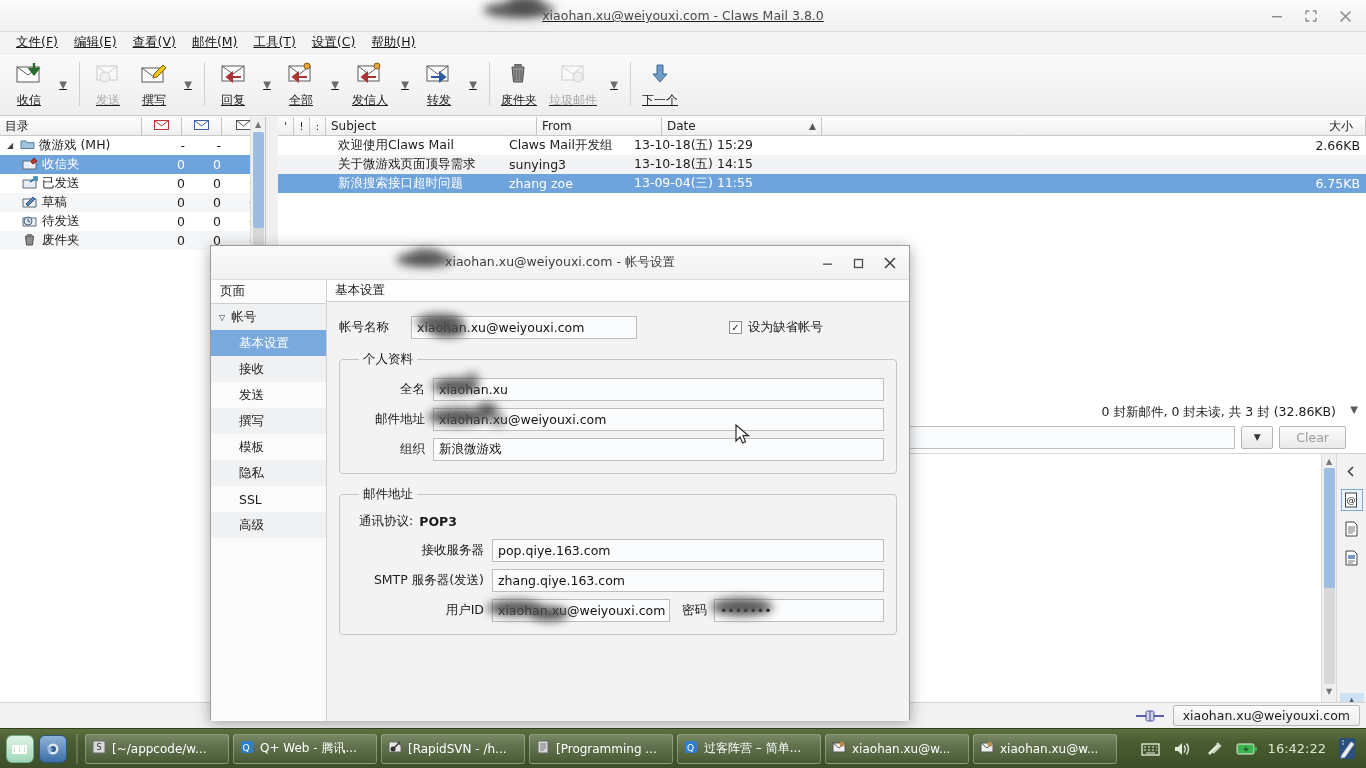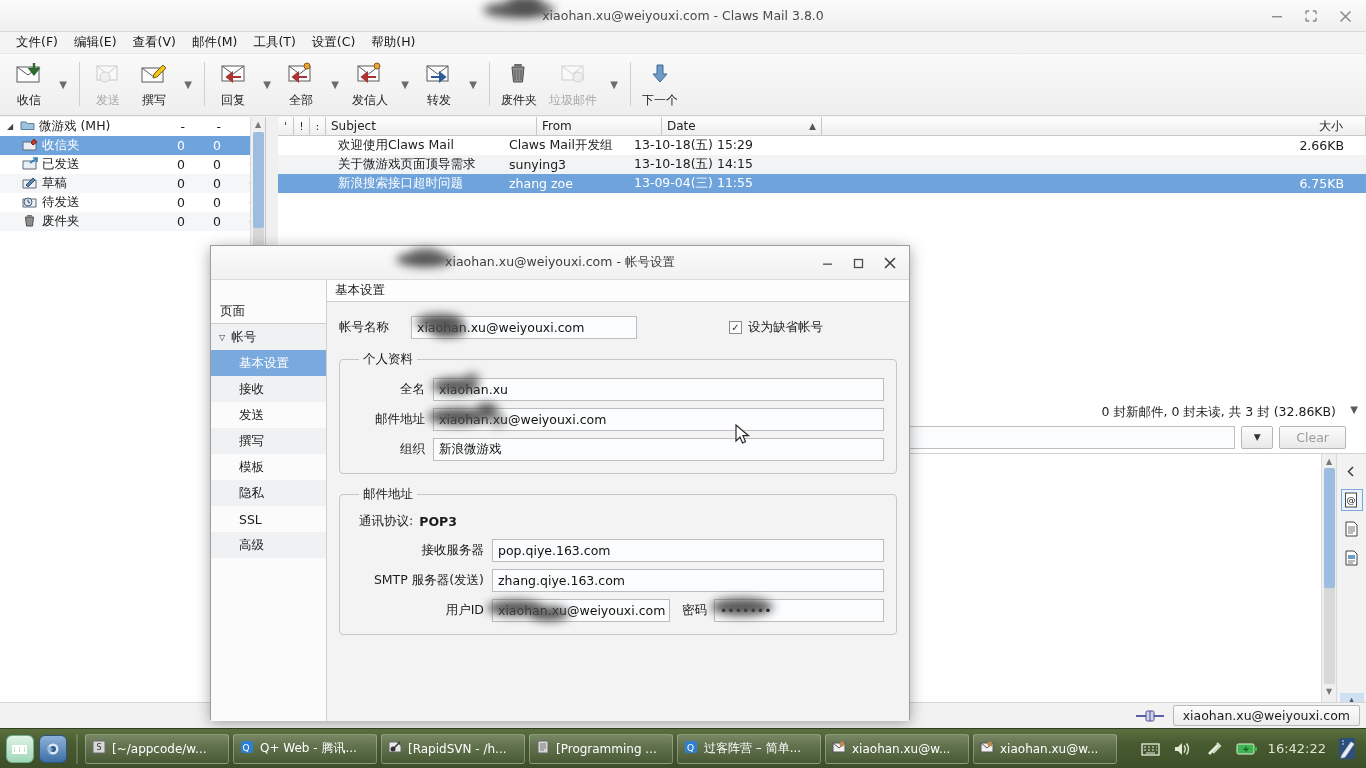--- a/index.html
+++ b/index.html
@@ -5,21 +5,21 @@
   * { box-sizing: border-box; margin:0; padding:0; }
   html,body{
     width:1366px; height:768px; overflow:hidden;
     font-family:"DejaVu Sans","Liberation Sans",sans-serif;
     font-size:12px; color:#1c1c1c;
     background:#ffffff;
   }
   #root{position:relative;width:1366px;height:768px;}
 
   
-  #main-window{position:absolute;left:0;top:0;width:1366px;height:728px;background:#f4f4f4;}
+  #main-window{position:absolute;left:0;top:0;width:1366px;height:728px;background:#f4f4f4;text-decoration:underline;}
 
   .titlebar{
     position:relative;height:32px;
     background:linear-gradient(#fbfbfb,#f0f0f0);
     border-bottom:1px solid #d8d8d8;
     display:flex;align-items:center;justify-content:center;
   }
   .titlebar .title{font-size:12.5px;color:#4a4a4a;}
   .win-btns{position:absolute;right:6px;top:0;height:32px;display:flex;align-items:center;gap:4px;}
   .win-btn{width:30px;height:30px;display:flex;align-items:center;justify-content:center;color:#888;}
@@ -62,21 +62,21 @@
   .twisty{width:12px;display:inline-block;text-align:center;font-size:8px;color:#444;}
 
   
   .mrow{display:flex;height:19px;align-items:center;font-size:12.5px;}
   .mrow:nth-child(odd){background:#ffffff;}
   .mrow:nth-child(even){background:#f1f3f5;}
   .mrow.sel{background:#6fa3dc;color:#fff;}
   .c-sub{width:227px;padding-left:60px;white-space:nowrap;overflow:hidden;}
   .c-from{width:125px;white-space:nowrap;overflow:hidden;padding-left:4px;}
   .c-date{width:160px;white-space:nowrap;padding-left:4px;}
-  .c-size{flex:1;text-align:right;padding-right:22px;}
+  .c-size{flex:1;text-align:right;padding-right:6px;}
 
   
   .vscroll{position:absolute;right:0;top:0;width:15px;height:100%;background:#f0f0f0;border-left:1px solid #dcdcdc;}
   .vscroll .arrow{height:15px;display:flex;align-items:center;justify-content:center;color:#777;font-size:8px;}
   .vscroll .thumb{position:absolute;left:2px;width:11px;background:#9dbde0;border-radius:2px;}
   .vscroll .track{position:absolute;left:2px;width:11px;background:#d8d8d8;border-radius:2px;}
 
   
   .summary{position:absolute;right:30px;top:287px;font-size:12.5px;color:#1d1d1d;}
   .sum-caret{position:absolute;right:8px;top:287px;color:#5a5a5a;font-size:10px;}
@@ -101,21 +101,21 @@
   
   #dialog{position:absolute;left:210px;top:245px;width:700px;height:475px;
           background:#f3f3f3;border:1px solid #9d9d9d;box-shadow:0 3px 14px rgba(0,0,0,.35);}
   .dlg-title{height:34px;background:linear-gradient(#fbfbfb,#f1f1f1);border-bottom:1px solid #dcdcdc;
              display:flex;align-items:center;justify-content:center;position:relative;}
   .dlg-title .t{font-size:12.5px;color:#3e3e3e;}
   .dlg-btns{position:absolute;right:4px;top:0;height:34px;display:flex;align-items:center;}
   .dlg-btn{width:31px;height:31px;display:flex;align-items:center;justify-content:center;color:#4e4e4e;}
   .dlg-body{display:flex;height:441px;}
   .dlg-side{width:116px;background:#fbfbfb;border-right:1px solid #cfcfcf;}
-  .side-hdr{height:24px;border-bottom:1px solid #cfcfcf;display:flex;align-items:center;padding-left:9px;font-size:12.5px;background:#fbfbfb;margin-top:20px;}
+  .side-hdr{height:24px;border-bottom:1px solid #cfcfcf;display:flex;align-items:center;padding-left:9px;font-size:12.5px;background:#fbfbfb;}
   .side-row{height:26px;display:flex;align-items:center;font-size:12.5px;padding-left:8px;}
   .side-row:nth-child(even){background:#eff1f3;}
   .side-row:nth-child(odd){background:#fbfbfb;}
   .side-row.child{padding-left:28px;}
   .side-row.sel{background:#7aaadd;color:#ffffff;}
   .side-twisty{font-size:8px;margin-right:6px;color:#333;}
 
   .dlg-main{flex:1;position:relative;background:#f3f3f3;}
   .tabstrip{height:22px;background:#fdfdfd;border-bottom:1px solid #cfcfcf;display:flex;align-items:center;padding-left:8px;font-size:12.5px;}
   .form{padding:14px 12px 0 12px;}
@@ -312,20 +312,49 @@
             <path d="M11 4h6v9h4l-7 8-7-8h4z" fill="#6f9bc6" stroke="#3b6894"></path>
           </svg>
         </div>
         <div class="lb">下一个</div>
       </div>
     </div>
 
     <div class="panes">
 
       <div class="folder-pane">
+        <div class="colhdr">
+          <div class="colcell" style="width:142px">
+            <span>目录</span>
+          </div>
+          <div class="colcell" style="width:40px;justify-content:center">
+            <span>
+              <svg width="15" height="10" viewBox="0 0 15 10">
+                  <rect x="0.5" y="0.5" width="14" height="9" fill="#fff" stroke="#b33"></rect>
+                  <path d="M0.5 0.5L7.5 6 14.5 0.5" fill="none" stroke="#b33"></path>
+                </svg>
+            </span>
+          </div>
+          <div class="colcell" style="width:40px;justify-content:center">
+            <span>
+              <svg width="15" height="10" viewBox="0 0 15 10">
+                  <rect x="0.5" y="0.5" width="14" height="9" fill="#fff" stroke="#3a5fa8"></rect>
+                  <path d="M0.5 0.5L7.5 6 14.5 0.5" fill="none" stroke="#3a5fa8"></path>
+                </svg>
+            </span>
+          </div>
+          <div class="colcell flexy" style="justify-content:center">
+            <span>
+              <svg width="15" height="10" viewBox="0 0 15 10">
+                  <rect x="0.5" y="0.5" width="14" height="9" fill="#fff" stroke="#555"></rect>
+                  <path d="M0.5 0.5L7.5 6 14.5 0.5" fill="none" stroke="#555"></path>
+                </svg>
+            </span>
+          </div>
+        </div>
 
         <div class="ftree">
           <div class="frow">
             <div class="fname">
               <span class="twisty">◢</span>
               <span>
                 <svg width="15" height="12" viewBox="0 0 15 12">
                     <path d="M1 3h5l1.4 1.6H14V10.5H1z" fill="#9fc2dd" stroke="#5b7f9c"></path>
                   </svg>
               </span>
@@ -438,21 +467,21 @@
           <div class="colcell" style="width:211px">
               <span>Subject</span>
             </div>
           <div class="colcell" style="width:125px">
               <span>From</span>
             </div>
           <div class="colcell" style="width:160px;justify-content:space-between">
             <span>Date</span>
             <span style="font-size:9px;color:#555">▲</span>
           </div>
-          <div class="colcell flexy" style="justify-content:flex-end;padding-right:22px">
+          <div class="colcell flexy" style="justify-content:flex-end;padding-right:12px">
               <span>大小</span>
             </div>
         </div>
 
         <div>
           <div class="mrow">
             <div class="c-sub">欢迎使用Claws Mail</div>
             <div class="c-from">Claws Mail开发组</div>
             <div class="c-date">13-10-18(五) 15:29</div>
             <div class="c-size">2.66KB</div>

